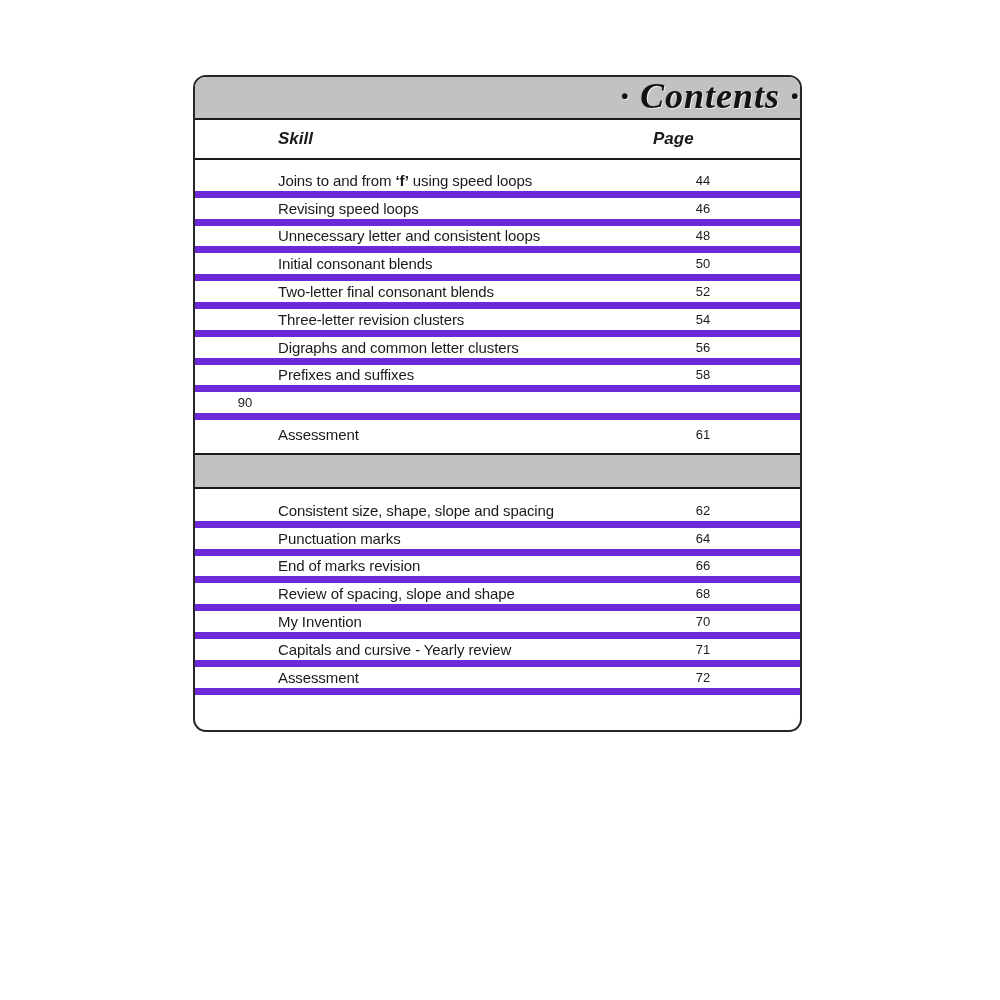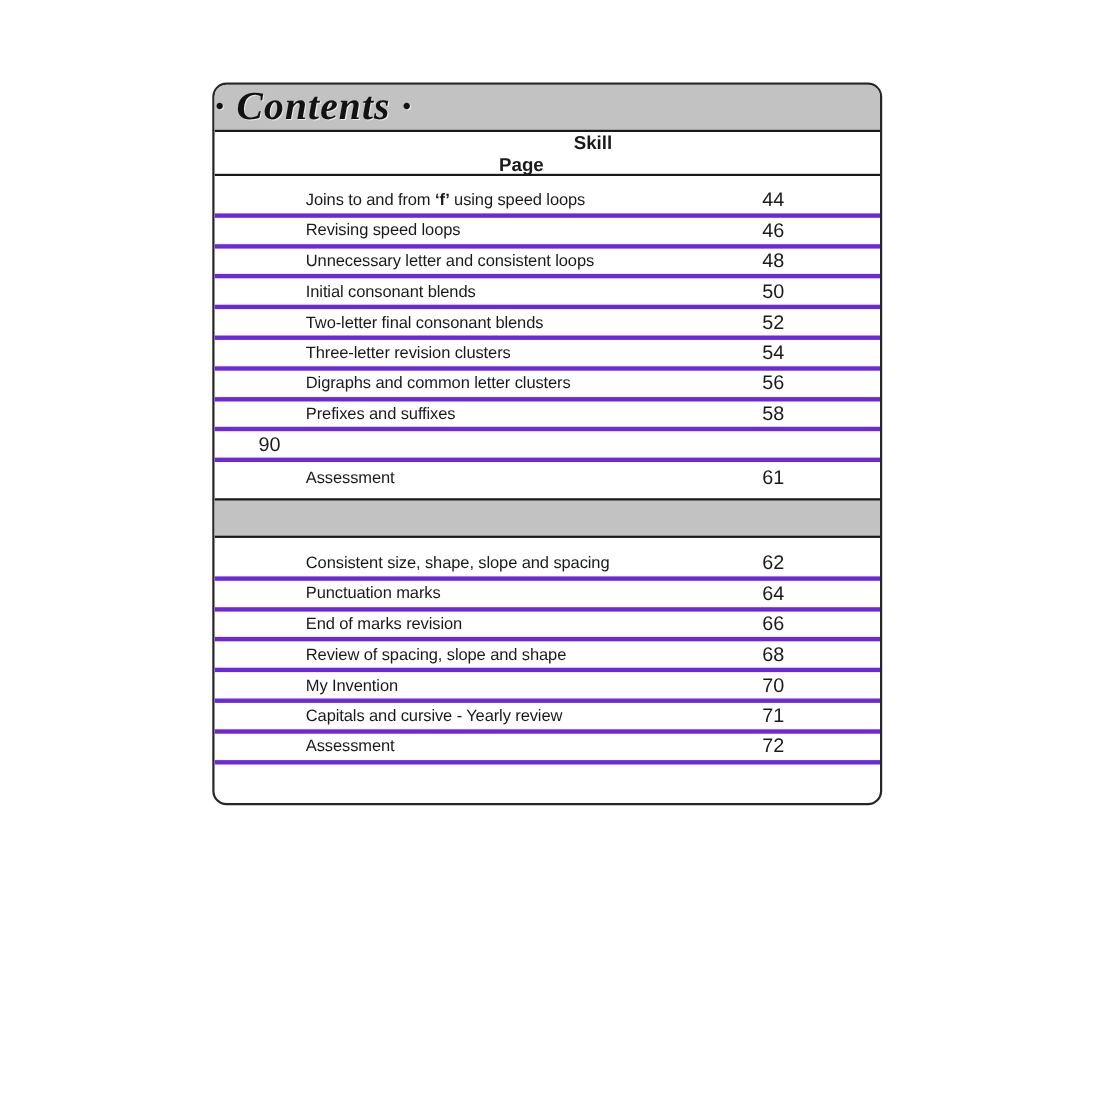--- a/index.html
+++ b/index.html
@@ -18,59 +18,59 @@
     border: 2px solid #262626;
     border-radius: 13px;
     background: #ffffff;
     overflow: hidden;
   }
 
   .toc-header {
     height: 43px;
     background: #c2c2c2;
     border-bottom: 2px solid #1a1a1a;
-    display: flex; align-items: center; justify-content: flex-start;
+    display: flex; align-items: center; justify-content: flex-end;
   }
   .toc-title {
     font-family: "Liberation Serif", serif;
     font-style: italic;
     font-weight: bold;
     font-size: 36px;
     letter-spacing: 1px;
     color: #121212;
     text-shadow: 1px 1px 0 #e9e9e9;
     transform: translateY(-2px);
   }
 
   .col-header-row {
     height: 40px;
     border-bottom: 2px solid #1a1a1a;
     display: flex; align-items: center;
     font-size: 17px;
     font-weight: bold;
-    flex-direction: column;
+    font-style: italic;
   }
   .skill-col { flex: 1; padding-left: 83px; }
-  .page-col  { width: 100px; margin-right: 47px; text-align: center; }
+  .page-col  { width: 100px; margin-right: 47px; }
 
   .section-spacer-top { height: 10px; }
 
   .toc-row {
     display: flex; align-items: center;
     height: 27.8px;
-    border-bottom: 4px solid #6d28d9;
+    border-bottom: 7px solid #6d28d9;
   }
   .toc-row .skill-cell {
     flex: 1; padding-left: 83px;
     font-size: 15px; letter-spacing: -0.1px;
     white-space: nowrap; overflow: hidden;
   }
   .toc-row .page-cell {
     width: 100px; margin-right: 47px;
-    text-align: center; font-size: 18px;
+    text-align: center; font-size: 13px;
   }
   .section[data-section="0"] .toc-row:last-child { border-bottom: none; }
 
   .pre-band-gap { height: 5px; }
   .section-divider-band {
     height: 36px;
     background: #c2c2c2;
     border-top: 2px solid #1a1a1a;
     border-bottom: 2px solid #1a1a1a;
   }

